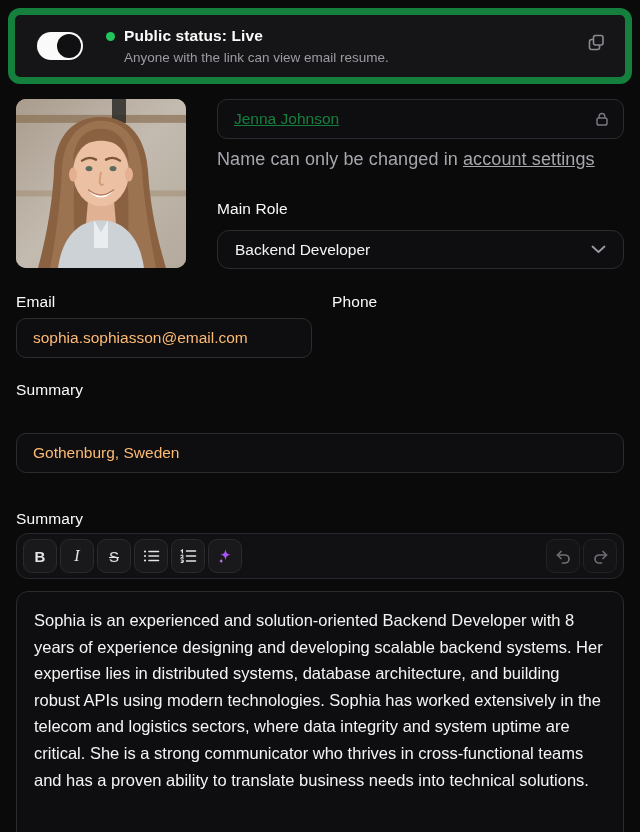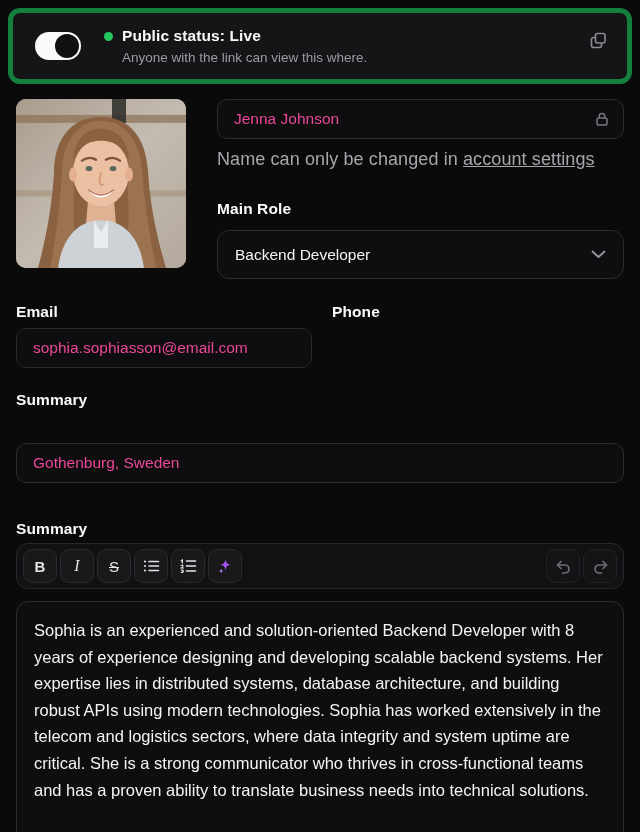--- a/index.html
+++ b/index.html
@@ -10,21 +10,21 @@
     color: #f4f4f5;
     overflow: hidden;
   }
 
   
   .status-card {
     position: relative;
     margin: 8px 8px 0 8px;
     height: 76px;
     background: #151517;
-    border: 5px solid #15803d;
+    border: 7px solid #15803d;
     border-radius: 12px;
     display: flex;
     align-items: center;
     padding: 0 20px 0 22px;
   }
   .toggle {
     position: relative;
     width: 46px; height: 28px;
     background: #fafafa;
     border-radius: 14px;
@@ -69,49 +69,49 @@
 
   .field {
     position: relative;
     height: 40px;
     background: #0e0e10;
     border: 1px solid #2c2c30;
     border-radius: 10px;
     display: flex; align-items: center;
     padding: 0 16px;
     font-size: 15.5px;
-    color: #ec4899;
+    color: #fdba74;
   }
   input.field { width: 100%; outline: none; margin-top: 34px; }
   input.field::placeholder { color: #8b8b92; }
-  .field.disabled { color: #ec4899; padding-right: 28px; }
+  .field.disabled { color: #15803d; padding-right: 28px; text-decoration: underline; }
   .lock-wrap {
     position: absolute; right: 13px; top: 50%;
     transform: translateY(-50%);
     color: #77777e; display: flex;
   }
   .name-helper {
     margin-top: 10px;
     font-size: 18px;
     color: #a6a6ad;
     letter-spacing: .1px;
   }
   .name-helper a { color: #a6a6ad; text-decoration: underline; cursor: pointer; }
 
   .group-label {
     font-size: 15.5px;
-    font-weight: 700;
+    font-weight: 400;
     color: #fafafa;
     letter-spacing: .1px;
   }
   .label-mainrole { margin-top: 30px; }
 
   .select {
     margin-top: 12px;
-    height: 49px;
+    height: 39px;
     background: #0e0e10;
     border: 1px solid #2c2c30;
     border-radius: 12px;
     display: flex; align-items: center; justify-content: space-between;
     padding: 0 17px;
     font-size: 15.5px;
     cursor: pointer;
   }
   .select .chev { color: #9b9ba3; display: flex; }
 
@@ -175,21 +175,21 @@
 
 <div class="status-card">
   <div class="toggle" role="switch" aria-checked="true">
     <div class="knob"></div>
   </div>
   <div class="status-text">
     <div class="status-title-row">
       <span class="status-dot"></span>
       <span class="status-title">Public status: Live</span>
     </div>
-    <div class="status-subtitle">Anyone with the link can view this where.</div>
+    <div class="status-subtitle">Anyone with the link can view email resume.</div>
   </div>
   <button class="copy-btn">
     <span style="display:flex">
       <svg width="19" height="19" viewBox="0 0 19 19" fill="none" stroke="currentColor" stroke-width="1.6" stroke-linejoin="round">
         <rect x="6.5" y="2.5" width="9.5" height="9.5" rx="2"></rect>
         <path d="M12.5 12v2.5a2 2 0 0 1-2 2H4.5a2 2 0 0 1-2-2V8.5a2 2 0 0 1 2-2H7"></path>
       </svg>
     </span>
   </button>
 </div>

